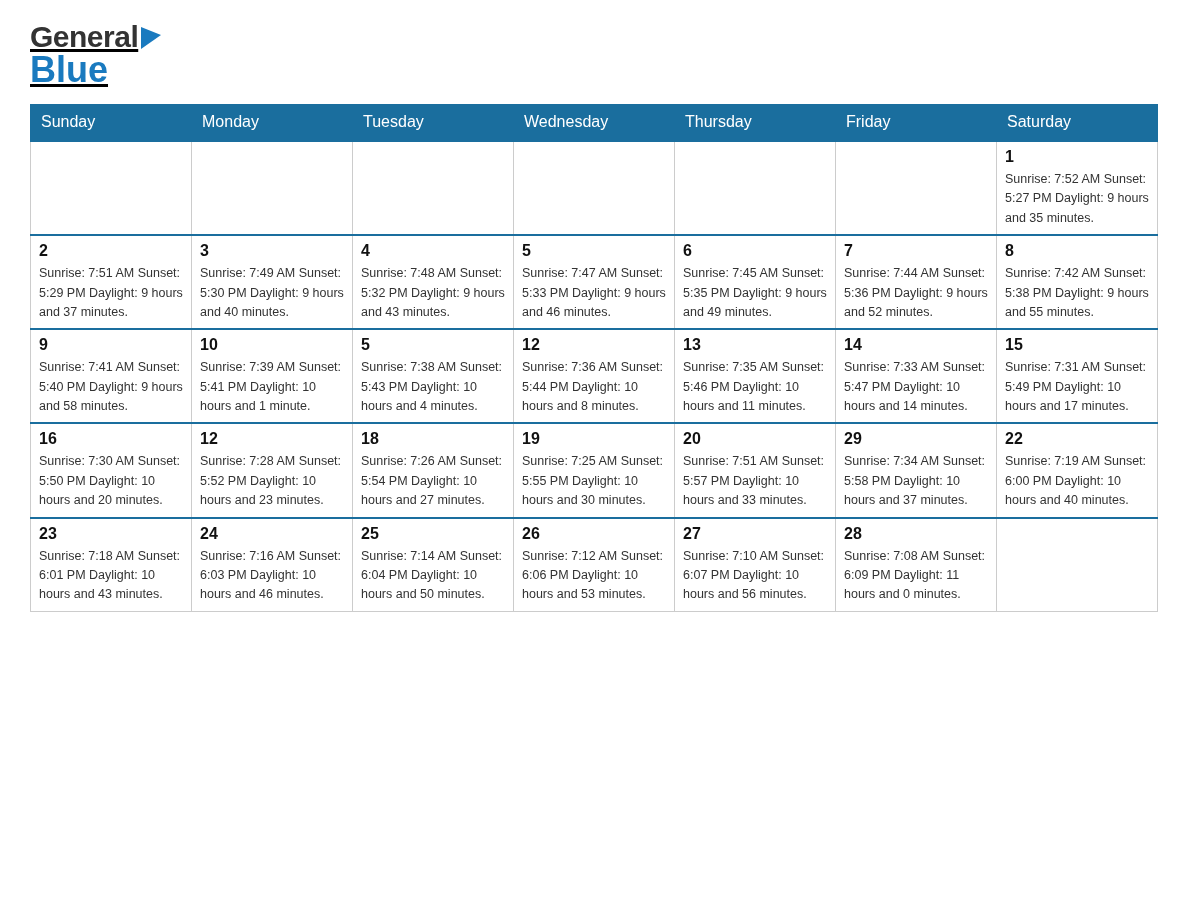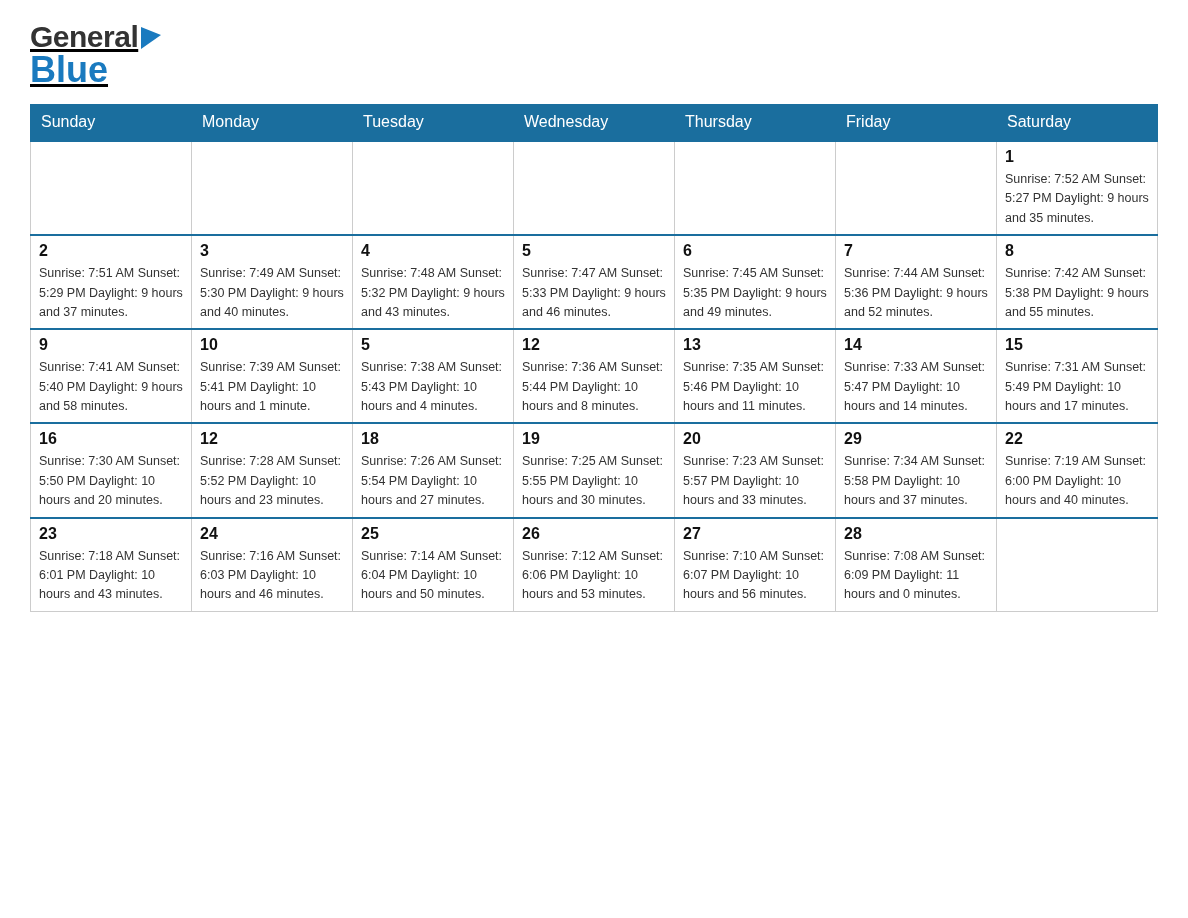--- a/index.html
+++ b/index.html
@@ -261,21 +261,21 @@
         </td>
         <td>
           <div class="day-number">19</div>
           <div class="day-info">Sunrise: 7:25 AM
 Sunset: 5:55 PM
 Daylight: 10 hours
 and 30 minutes.</div>
         </td>
         <td>
           <div class="day-number">20</div>
-          <div class="day-info">Sunrise: 7:23 AM
+          <div class="day-info">Sunrise: 7:51 AM
 Sunset: 5:57 PM
 Daylight: 10 hours
 and 33 minutes.</div>
         </td>
         <td>
           <div class="day-number">29</div>
           <div class="day-info">Sunrise: 7:34 AM
 Sunset: 5:58 PM
 Daylight: 10 hours
 and 37 minutes.</div>

